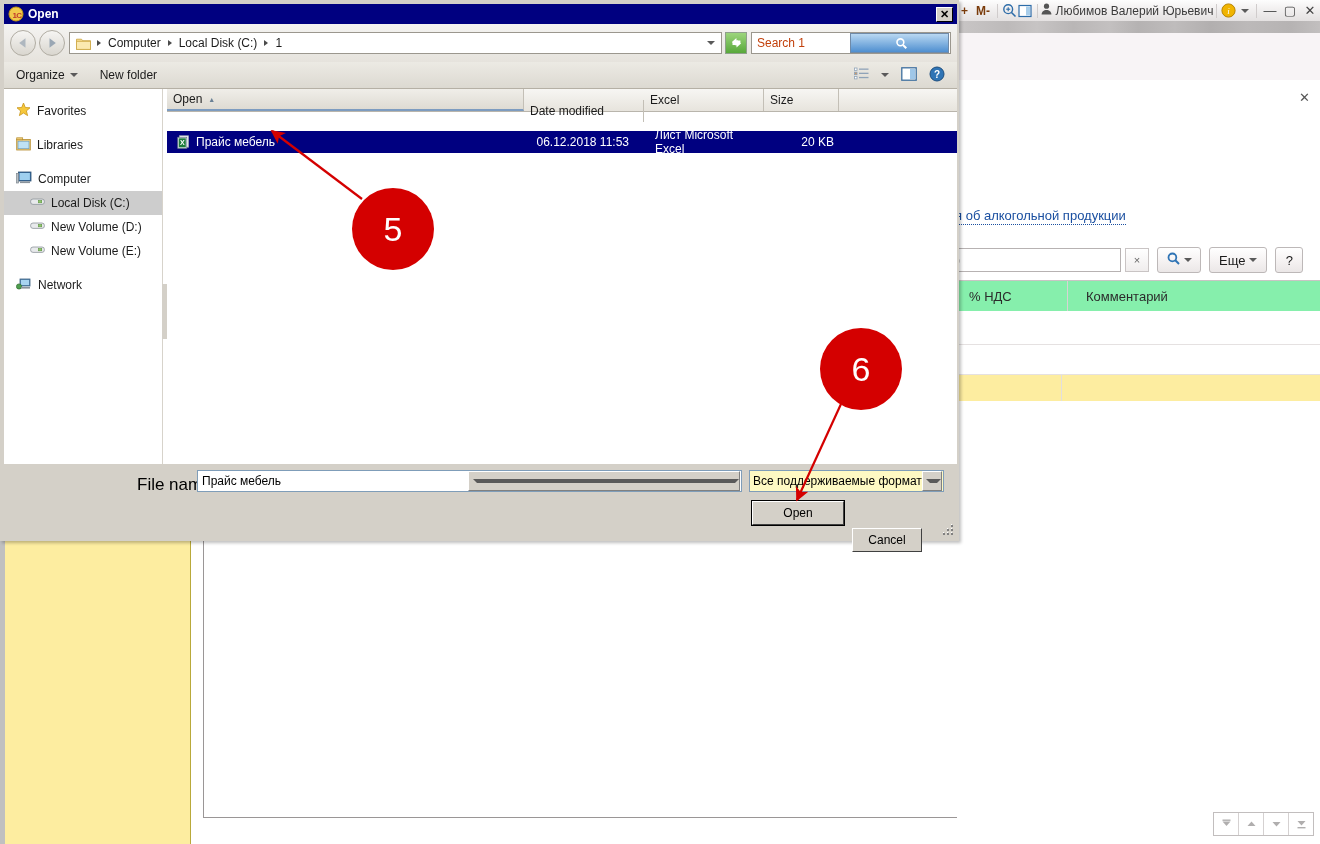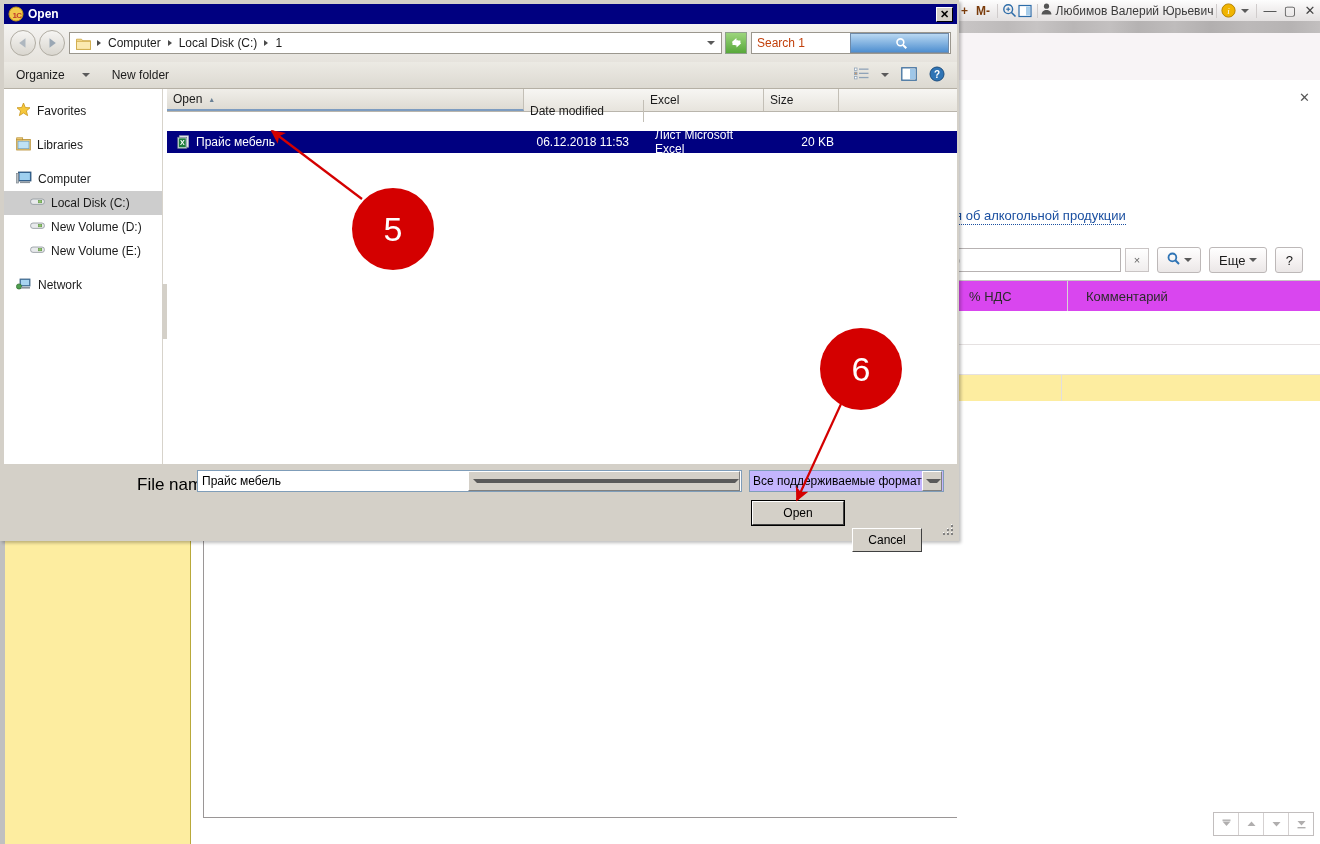--- a/index.html
+++ b/index.html
@@ -55,21 +55,21 @@
   .gbtn{
     height:26px;border:1px solid #bdb8b8;border-radius:3px;
     background:linear-gradient(to bottom,#ffffff 0%,#f6f3f3 50%,#ebe7e7 100%);
     display:flex;align-items:center;justify-content:center;gap:4px;
     padding:0 9px;margin-left:8px;font-size:13px;color:#1b1b1b;box-sizing:border-box;
   }
   .caret{width:0;height:0;border-left:4px solid transparent;border-right:4px solid transparent;border-top:4px solid #5a5a5a;}
 
   .grid-head{
     position:absolute;left:-6px;top:200px;width:370px;height:31px;
-    background:#d946ef;border-top:1px solid #c9c4c4;border-bottom:1px solid #84cc16;
+    background:#86efac;border-top:1px solid #c9c4c4;border-bottom:1px solid #84cc16;
     display:flex;align-items:center;text-align:center;
   }
   .gh-cell{height:31px;display:flex;align-items:center;font-size:13px;color:#2b2b2b;box-sizing:border-box;}
   .gh-sep{width:1px;height:31px;background:#d8d4d4;}
   .grid-row{position:absolute;left:-6px;width:370px;box-sizing:border-box;}
   .gr-sep{position:absolute;left:110px;width:1px;background:#e2dede;}
 
   .navbtns{position:absolute;right:6px;bottom:8px;display:flex;border:1px solid #c2bebe;background:#fff;}
   .navbtn{width:24px;height:22px;border-right:1px solid #d5d1d1;display:flex;align-items:center;justify-content:center;}
   .navbtn:last-child{border-right:none;}
@@ -130,21 +130,21 @@
   .searchbtn{
     width:22px;height:20px;margin-right:1px;border:1px solid #6f8aa8;box-sizing:border-box;
     background:linear-gradient(to bottom,#b9d8f2,#4f8fd0);display:flex;align-items:center;justify-content:center;
   }
 
   .dlg-toolbar{
     position:absolute;left:2px;top:60px;width:953px;height:27px;
     background:linear-gradient(to bottom,#eceae4,#dcd9d1);
     border-bottom:1px solid #b5b0a5;display:flex;align-items:center;padding:0 6px;box-sizing:border-box;
   }
-  .tbtn{display:flex;align-items:center;gap:17px;height:21px;padding:0 6px;font-size:12px;color:#1b1b1b;}
+  .tbtn{display:flex;align-items:center;gap:5px;height:21px;padding:0 6px;font-size:12px;color:#1b1b1b;}
 
   .dlg-main{position:absolute;left:2px;top:87px;width:953px;height:375px;background:#fff;}
   .nav-pane{
     position:absolute;left:0;top:0;width:158px;height:375px;background:#fff;
     border-right:1px solid #d7d3cb;
   }
   .navsplit{position:absolute;left:158px;top:195px;width:5px;height:55px;background:#d4d0c8;}
   .nav-item{display:flex;align-items:center;height:24px;padding-left:12px;font-size:12px;color:#1b1b1b;gap:6px;}
   .nav-item.child{padding-left:26px;}
   .nav-item.sel{background:#cdcdcd;}
@@ -164,21 +164,21 @@
     position:absolute;left:193px;top:6px;width:545px;height:22px;background:#fff;
     border:1px solid #7f9db9;display:flex;align-items:center;box-sizing:border-box;
   }
   .fn-input span{flex:1;padding-left:4px;font-size:12px;color:#000;}
   .dd-arrow{
     width:17px;height:20px;background:#d4d0c8;margin-right:1px;
     border-top:1px solid #fff;border-left:1px solid #fff;border-right:1px solid #808080;border-bottom:1px solid #808080;
     display:flex;align-items:center;justify-content:center;box-sizing:border-box;
   }
   .type-combo{
-    position:absolute;left:745px;top:6px;width:195px;height:22px;background:#c4b5fd;
+    position:absolute;left:745px;top:6px;width:195px;height:22px;background:#fef9c3;
     border:1px solid #7f9db9;display:flex;align-items:center;box-sizing:border-box;overflow:hidden;
   }
   .type-combo span{flex:1;padding-left:3px;font-size:12px;color:#000;white-space:nowrap;}
   .btn{
     position:absolute;height:24px;background:#d4d0c8;font-size:12px;color:#000;
     border-top:1px solid #fff;border-left:1px solid #fff;border-right:1px solid #404040;border-bottom:1px solid #404040;
     display:flex;align-items:center;justify-content:center;box-sizing:border-box;
   }
   .btn.default{outline:1px solid #000;outline-offset:0px;}
   .grip{position:absolute;right:3px;bottom:3px;width:12px;height:12px;}

